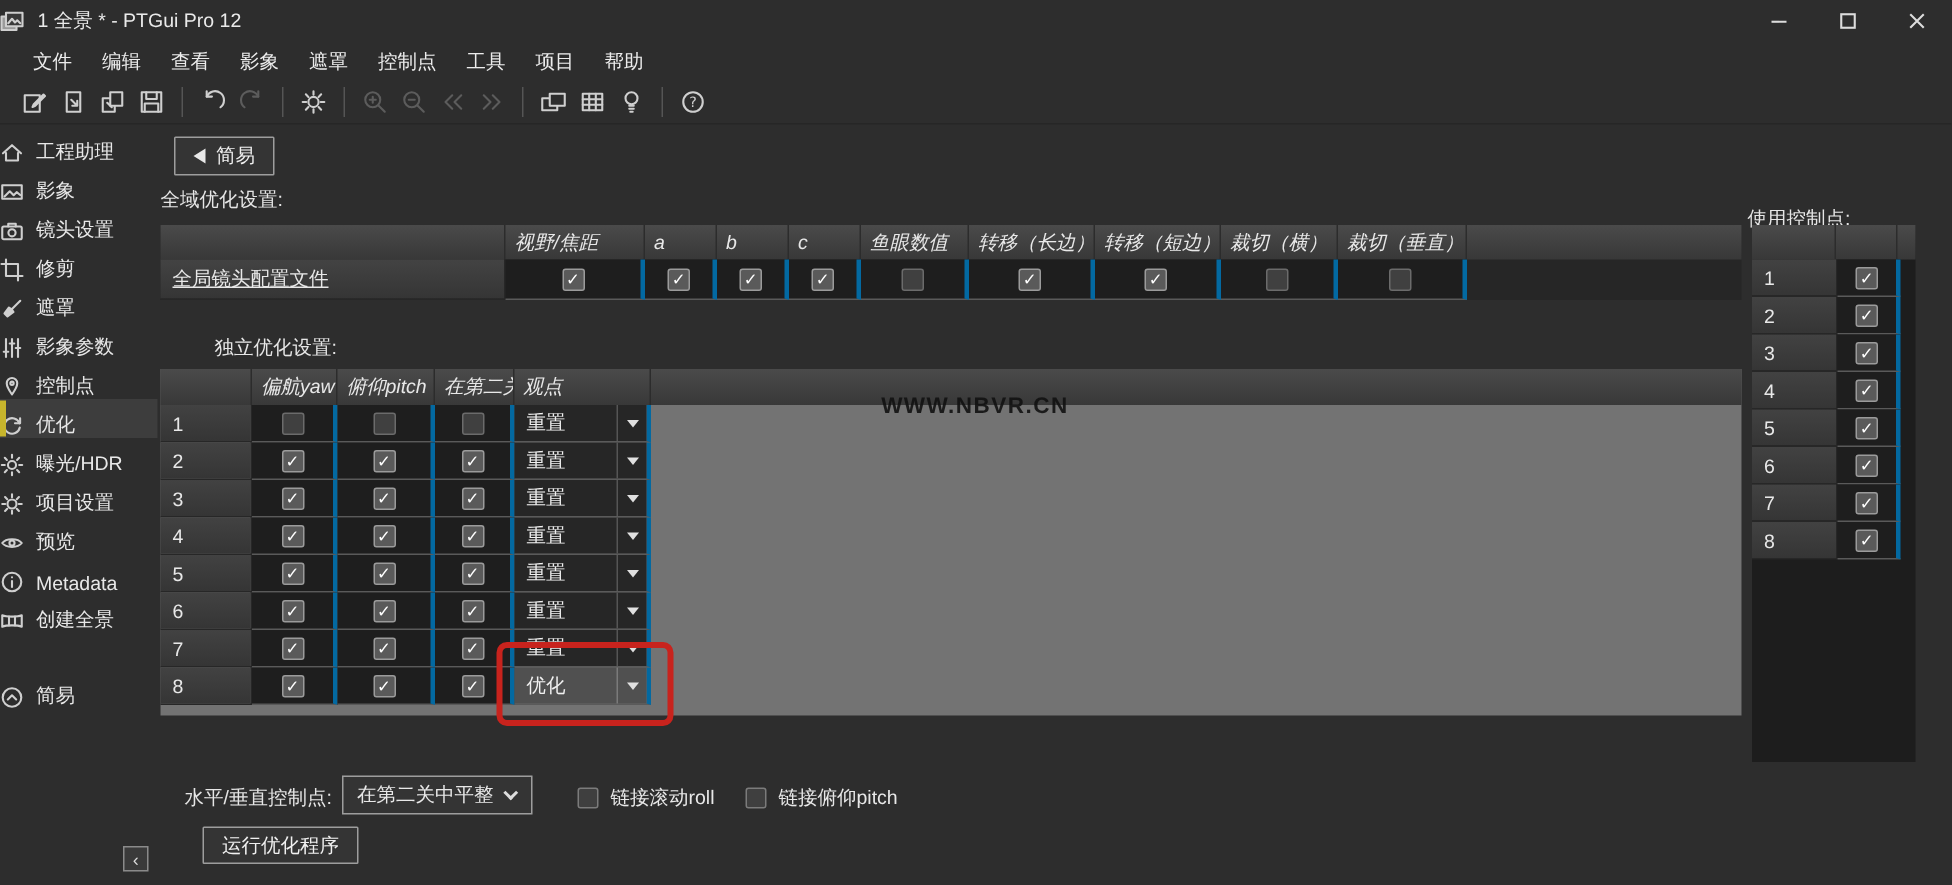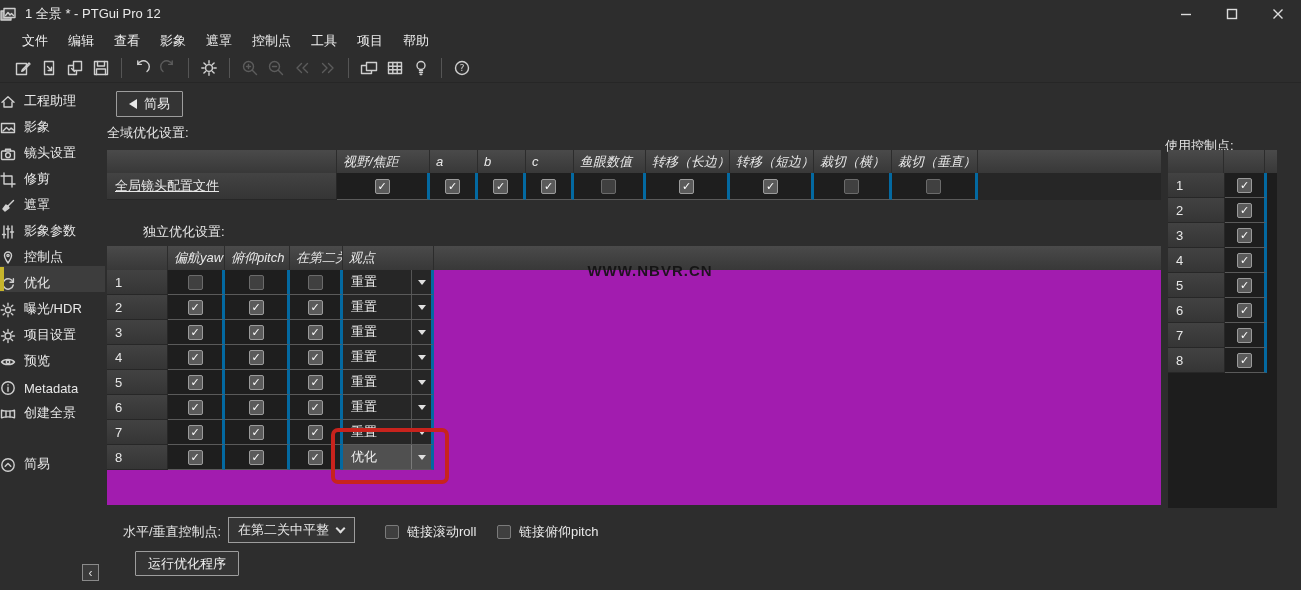--- a/index.html
+++ b/index.html
@@ -53,21 +53,21 @@
   .datacell { background:#1e1e1e; border-right:3px solid #0369a1; border-bottom:1px solid #5a5a5a; display:flex; align-items:center; justify-content:center; }
   .cb { width:15px; height:15px; border-radius:2px; display:flex; align-items:center; justify-content:center; font-size:11px; color:#fff; }
   .cb[data-checked="true"]  { background:#5a5a5a; border:1px solid #9b9b9b; }
   .cb[data-checked="true"]::after { content:"✓"; font-weight:bold; }
   .cb[data-checked="false"] { background:#404040; border:1px solid #6b6b6b; }
 
   .globaltable { position:absolute; left:107px; top:150px; width:1054px; height:50px; background:#262626; }
   .globaltable .hdrband { height:23px; }
   .globaltable .row { display:flex; height:27px; }
 
-  .indtable { position:absolute; left:107px; top:246px; width:1054px; height:259px; background:#a21caf; }
+  .indtable { position:absolute; left:107px; top:246px; width:1054px; height:231px; background:#737373; }
   .indtable .hdrband { height:24px; }
   .indtable .row { display:flex; height:25px; }
   .numcell { background:linear-gradient(#424242,#353535); display:flex; align-items:center; padding-left:8px; border-right:1px solid #272727; border-bottom:1px solid #272727; }
 
   .dd { display:flex; height:100%; width:90px; background:#262626; }
   .dd .dd-text { flex:1; display:flex; align-items:center; padding-left:8px; border-right:1px solid #555; color:#f0f0f0; }
   .dd .dd-arrow { width:19px; display:flex; align-items:center; justify-content:center; }
   .dd .tri-down { width:0; height:0; border-left:4px solid transparent; border-right:4px solid transparent; border-top:5px solid #e0e0e0; }
   .dd.hl { background:#505050; }
   .dd.hl .dd-text { border-right:1px solid #7a7a7a; }

